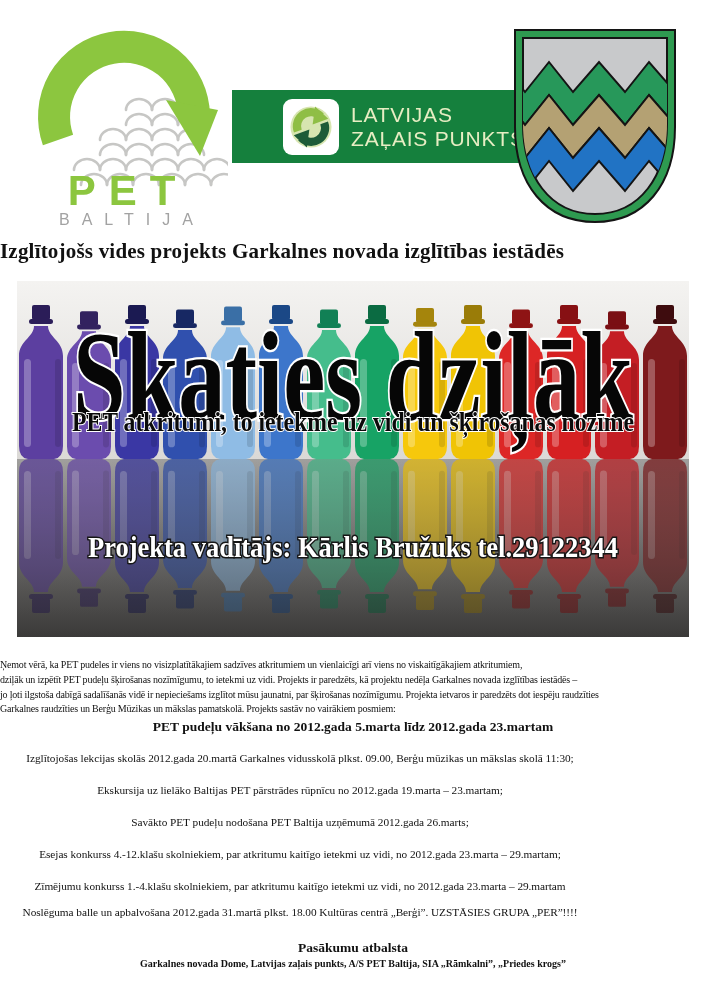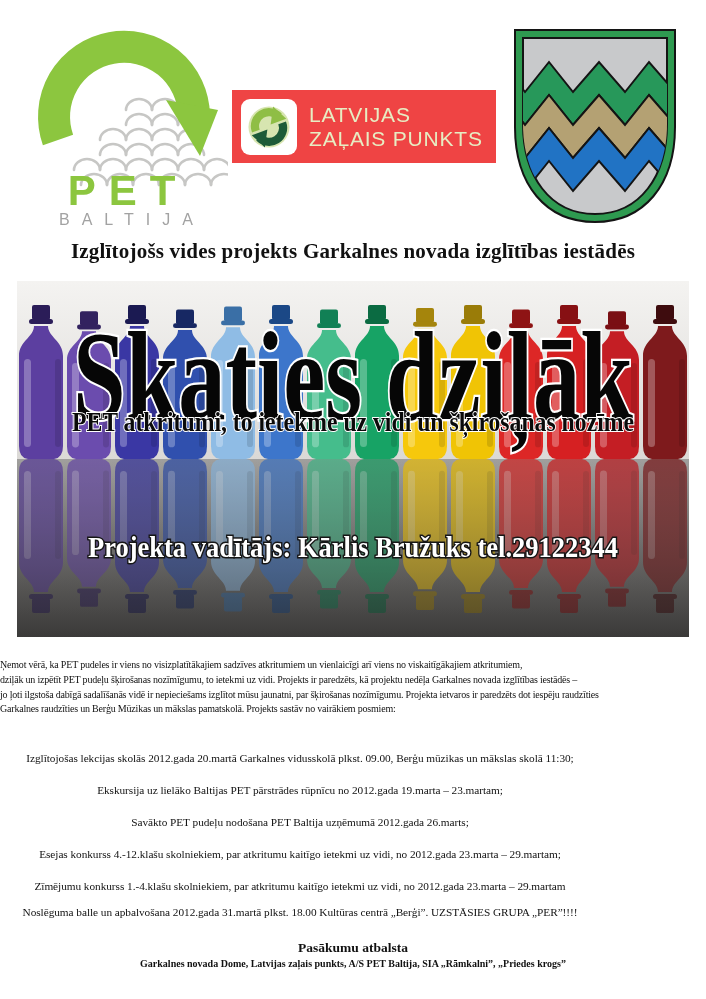--- a/index.html
+++ b/index.html
@@ -1,30 +1,30 @@
 <!DOCTYPE html>
 <html><head>
 <meta charset="utf-8">
 <style>
   html,body{margin:0;padding:0;background:#ffffff;}
   .poster{position:relative;width:706px;height:999px;background:#ffffff;overflow:hidden;
           font-family:"Liberation Serif",serif;color:#111;}
   
   .logo-header{position:absolute;left:0;top:0;width:706px;height:240px;}
   .pet-logo{position:absolute;left:28px;top:22px;width:200px;height:208px;}
-  .zp-logo{position:absolute;left:232px;top:90px;width:264px;height:73px;background:#ef4444;
-           display:flex;align-items:center;}
+  .zp-logo{position:absolute;left:232px;top:90px;width:264px;height:73px;background:#15803d;
+           display:flex;align-items:center;padding-left:42px;}
   .zp-badge{width:56px;height:56px;background:#ffffff;border-radius:9px;margin-left:9px;
             display:flex;align-items:center;justify-content:center;flex:0 0 auto;}
   .zp-text{margin-left:12px;color:#E7EDC3;font-family:"Liberation Sans",sans-serif;
            font-size:21px;line-height:24px;letter-spacing:0.8px;}
   .arms{position:absolute;left:512px;top:26px;width:166px;height:200px;}
   .scale-arc{fill:none;stroke:#C7C7C5;stroke-width:2.6;stroke-linecap:round;}
   
-  .page-title{position:absolute;left:0;top:239px;width:706px;margin:0;text-align:center;
+  .page-title{position:absolute;left:0;top:239px;width:706px;margin:0;text-align:left;
               font-size:21px;font-weight:bold;letter-spacing:0.2px;}
   
   .hero{position:absolute;left:17px;top:281px;width:672px;height:356px;margin:0;
         box-shadow:0 0 0 1px #d8d7d4 inset;text-align:center;}
   .hero svg{display:block;}
   .hero-headline{font-family:"Liberation Serif",serif;font-weight:bold;font-size:126px;
                  fill:#060606;stroke:#ffffff;stroke-width:4.5px;paint-order:stroke;}
   .hero-sub{font-family:"Liberation Serif",serif;font-weight:bold;font-size:27px;
             fill:#0a0a0a;stroke:#ffffff;stroke-width:2px;paint-order:stroke;}
   .hero-leader{font-family:"Liberation Serif",serif;font-weight:bold;font-size:28.5px;
@@ -173,20 +173,21 @@
     </svg>
   </figure>
 
   <section class="intro">
     <div>Ņemot vērā, ka PET pudeles ir viens no visizplatītākajiem sadzīves atkritumiem un vienlaicīgi arī viens no viskaitīgākajiem atkritumiem,</div>
     <div>dziļāk un izpētīt PET pudeļu šķirošanas nozīmīgumu, to ietekmi uz vidi. Projekts ir paredzēts, kā projektu nedēļa Garkalnes novada izglītības iestādēs –</div>
     <div>jo ļoti ilgstoša dabīgā sadalīšanās vidē ir nepieciešams izglītot mūsu jaunatni, par šķirošanas nozīmīgumu. Projekta ietvaros ir paredzēts dot iespēju raudzīties</div>
     <div>Garkalnes raudzīties un Berģu Mūzikas un mākslas pamatskolā. Projekts sastāv no vairākiem posmiem:</div>
   </section>
 
+  <p class="schedule-heading">PET pudeļu vākšana no 2012.gada 5.marta līdz 2012.gada 23.martam</p>
 
   <div class="events">
     <div class="event">Izglītojošas lekcijas skolās 2012.gada 20.martā Garkalnes vidusskolā plkst. 09.00, Berģu mūzikas un mākslas skolā 11:30;</div>
     <div class="event">Ekskursija uz lielāko Baltijas PET pārstrādes rūpnīcu no 2012.gada 19.marta – 23.martam;</div>
     <div class="event">Savākto PET pudeļu nodošana PET Baltija uzņēmumā 2012.gada 26.marts;</div>
     <div class="event">Esejas konkurss 4.-12.klašu skolniekiem, par atkritumu kaitīgo ietekmi uz vidi, no 2012.gada 23.marta – 29.martam;</div>
     <div class="event">Zīmējumu konkurss 1.-4.klašu skolniekiem, par atkritumu kaitīgo ietekmi uz vidi, no 2012.gada 23.marta – 29.martam</div>
     <div class="event">Noslēguma balle un apbalvošana 2012.gada 31.martā plkst. 18.00 Kultūras centrā „Berģi”. UZSTĀSIES GRUPA „PER”!!!!</div>
   </div>
 

